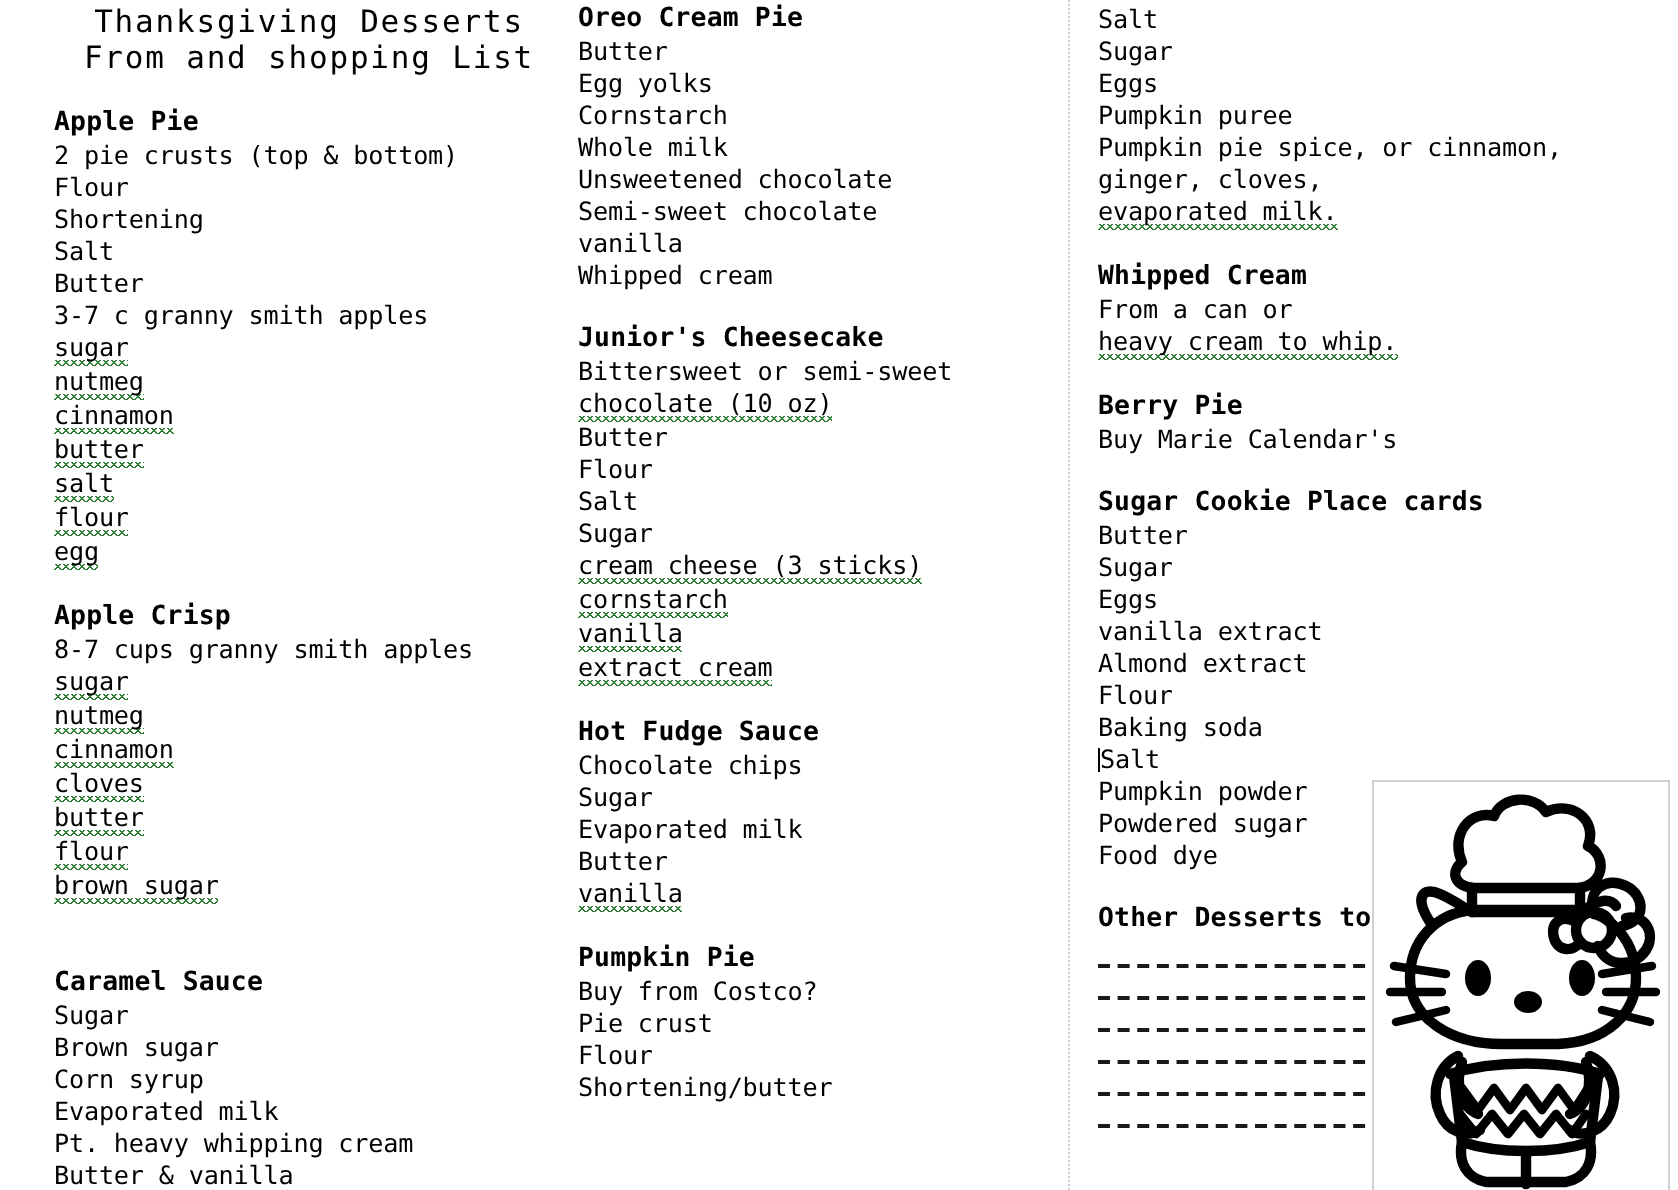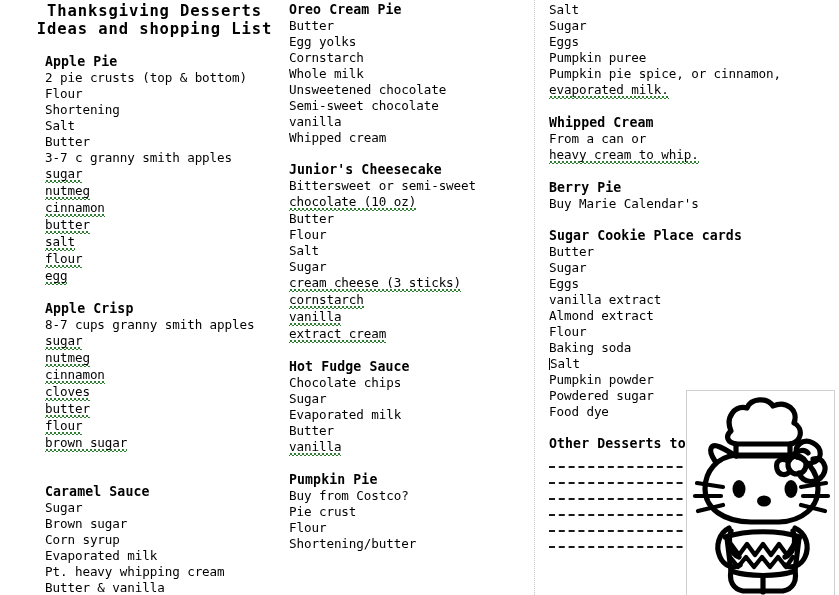--- a/index.html
+++ b/index.html
@@ -19,21 +19,21 @@
   .page {
     position: absolute;
     inset: 0;
   }
 
   
   .col {
     position: absolute;
     top: 0;
   }
-  .col-left   { left: 27px;  width: 250px; margin-left: 18px; }
+  .col-left   { left: 27px;  width: 250px; }
   .col-mid    { left: 289px; width: 240px; }
   .col-right  { left: 549px; width: 268px; }
 
   .col-divider {
     position: absolute;
     top: 0;
     bottom: 0;
     left: 534px;
     width: 0px;
     border-left: 1px dotted #c9c9c9;
@@ -41,21 +41,21 @@
 
   
   .doc-title {
     position: absolute;
     left: 27px;
     top: 2px;
     width: 255px;
     text-align: center;
   }
   .doc-title .tline {
-    font-weight: bold;
+    font-weight: normal;
     font-size: 15.5px;
     line-height: 18px;
     letter-spacing: 0.9px;
     white-space: nowrap;
   }
 
   
   .heading {
     font-weight: bold;
     font-size: 13.2px;
@@ -119,21 +119,21 @@
 </style>
 </head>
 <body>
 
 <div class="page">
 
   <div class="col-divider"></div>
 
   <div class="doc-title">
     <div class="tline">Thanksgiving Desserts</div>
-    <div class="tline">Ideas and shopping List</div>
+    <div class="tline">From and shopping List</div>
   </div>
 
   <div class="col col-left" style="top:54px;">
 
     <div>
       <div class="heading">Apple Pie</div>
       <div class="item">2 pie crusts (top &amp; bottom)</div>
       <div class="item">Flour</div>
       <div class="item">Shortening</div>
       <div class="item">Salt</div>
@@ -230,20 +230,21 @@
   </div>
 
   <div class="col col-right" style="top:2px;">
 
     <div>
       <div class="item">Salt</div>
       <div class="item">Sugar</div>
       <div class="item">Eggs</div>
       <div class="item">Pumpkin puree</div>
       <div class="item">Pumpkin pie spice, or cinnamon,</div>
+      <div class="item">ginger, cloves,</div>
       <div class="item"><span class="sp">evaporated milk.</span></div>
     </div>
 
     <div class="spacer"></div>
 
     <div>
       <div class="heading">Whipped Cream</div>
       <div class="item">From a can or</div>
       <div class="item"><span class="sp">heavy cream to whip.</span></div>
     </div>

